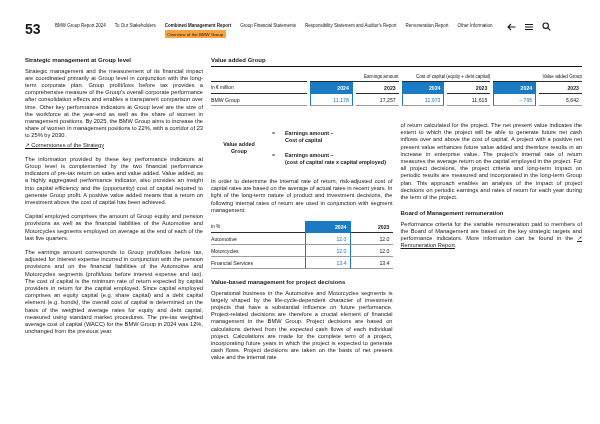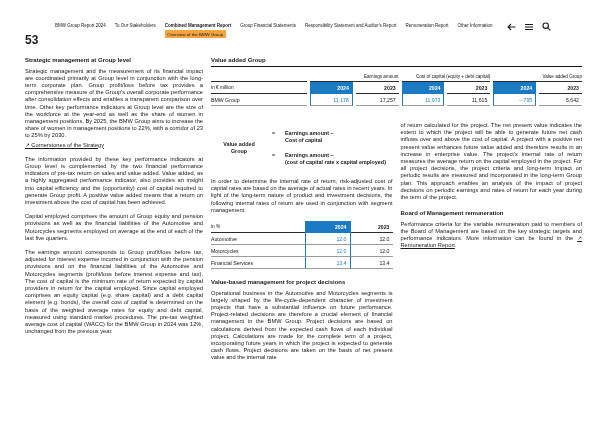--- a/index.html
+++ b/index.html
@@ -1,21 +1,21 @@
 <!DOCTYPE html>
 <html lang="en"><head>
 <meta charset="utf-8">
 <style>
   html,body{margin:0;padding:0;background:#e9e9e9;}
   .page{position:relative;width:600px;height:424px;background:#ffffff;overflow:hidden;
         font-family:"Liberation Sans",sans-serif;color:#1a1a1a;-webkit-font-smoothing:antialiased;}
 
   
   header{position:absolute;top:21px;left:25px;right:18px;height:24px;}
-  .pagenum{position:absolute;left:0;top:12px;font-size:12px;font-weight:bold;}
+  .pagenum{position:absolute;left:0;top:0;font-size:14px;font-weight:bold;}
   nav{position:absolute;left:30px;top:2px;display:flex;gap:9px;align-items:flex-start;}
   .nav-item{font-size:4.5px;white-space:nowrap;position:relative;cursor:pointer;}
   .nav-item.active{font-weight:bold;}
   .nav-sub{position:absolute;left:0;top:7px;background:#f5a441;color:#1a1a1a;font-weight:normal;
            font-size:4.4px;padding:1.5px 2.5px;white-space:nowrap;}
   .nav-icons{position:absolute;left:482px;top:1px;display:flex;gap:9px;align-items:center;}
   .nav-icons svg{display:block;}
 
   
   main{position:absolute;top:57px;left:25px;width:557px;display:flex;gap:8px;}

